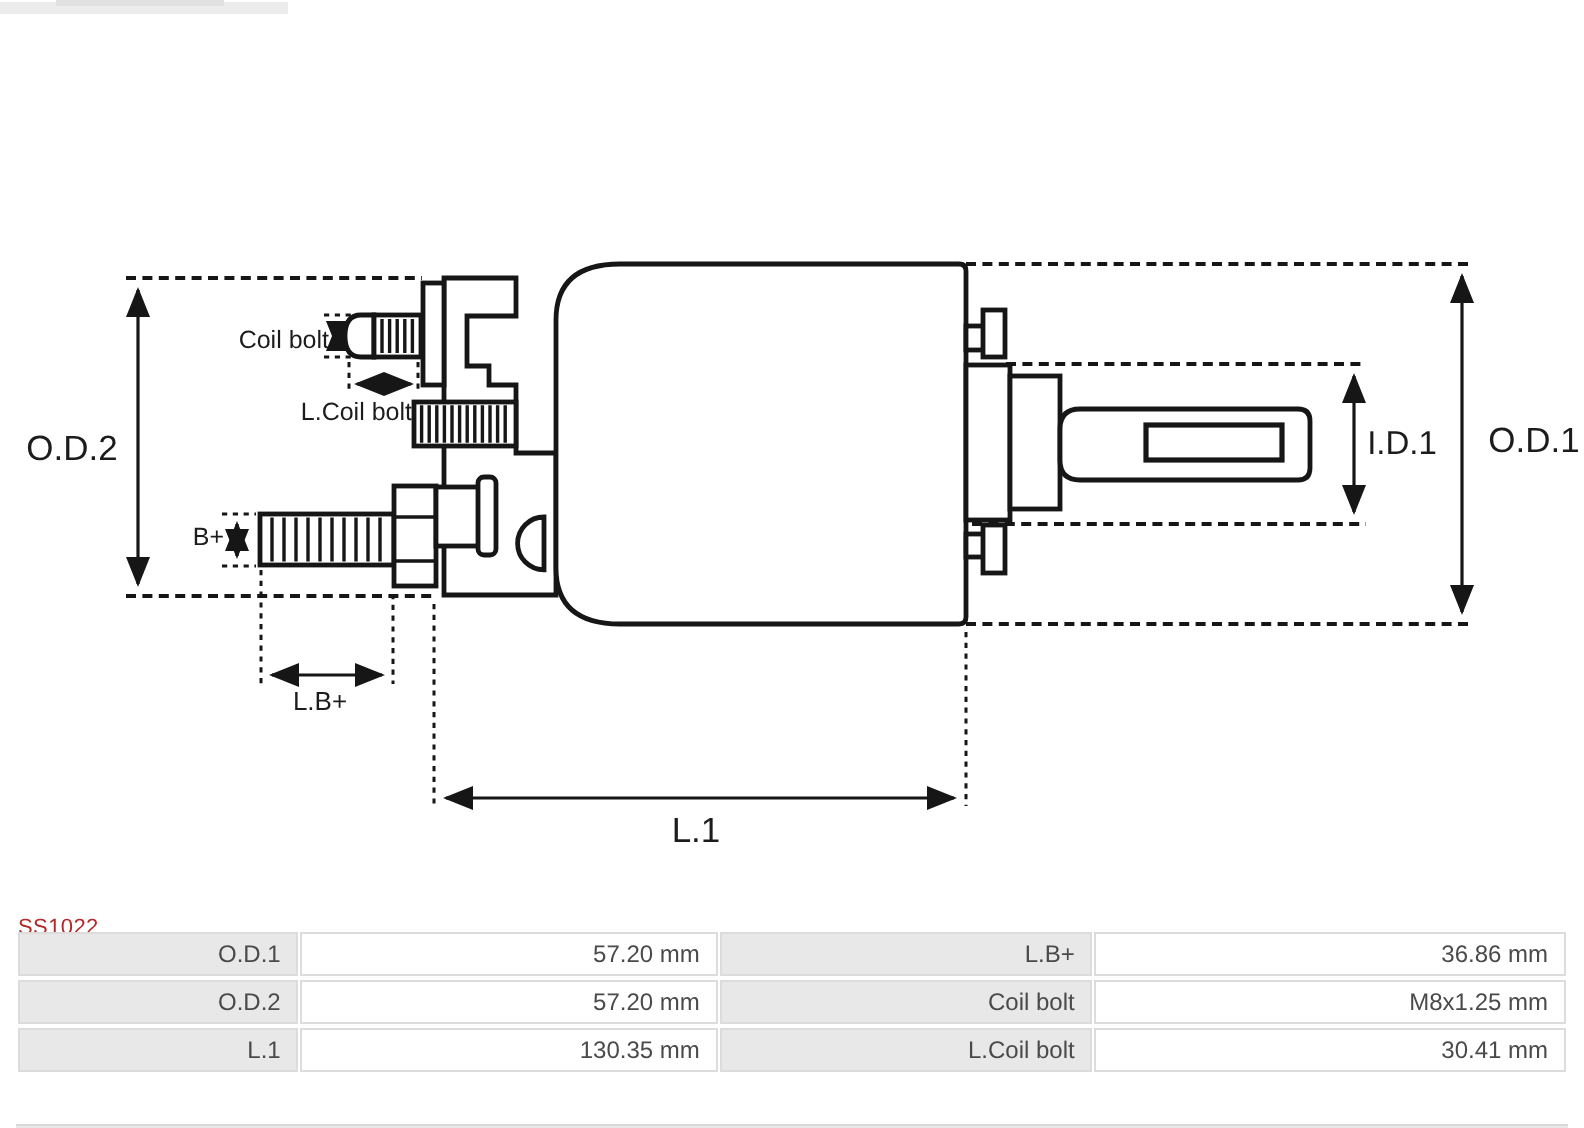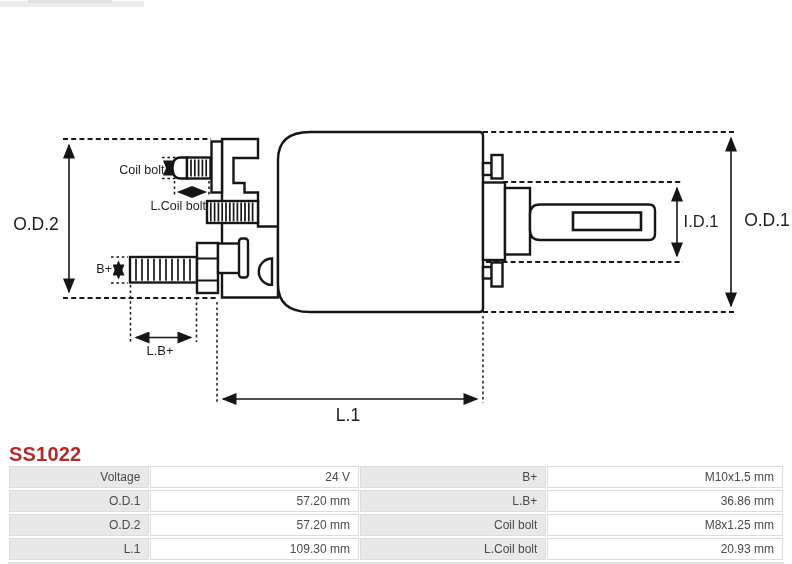--- a/index.html
+++ b/index.html
@@ -19,21 +19,21 @@
   text.dlabel{fill:#1c1c1c;}
   .fs-big{font-size:17.5px;}
   .fs-mid{font-size:16.5px;}
   .fs-small{font-size:12.5px;}
   .fs-lb{font-size:13px;}
   
   .wm1{position:absolute;left:0;top:1px;width:144px;height:6px;background:#ececec;}
   .wm2{position:absolute;left:28px;top:0;width:84px;height:3px;background:#e1e1e1;}
   
   .part-title{
-    position:absolute;left:9px;top:443px;font-size:20px;font-weight:700;
+    position:absolute;left:9px;top:458px;font-size:11px;font-weight:400;
     color:#b22a2a;letter-spacing:.2px;
   }
   
   table.spec{
     position:absolute;left:8px;top:464px;width:776px;
     border-collapse:separate;border-spacing:1px 2px;table-layout:fixed;
     font-size:12px;color:#4a4a4a;
   }
   table.spec td{
     border:1px solid #dcdcdc;background:#ffffff;text-align:right;
@@ -159,41 +159,35 @@
 
   <table class="spec">
     <colgroup>
       <col style="width:140px">
         <col style="width:208px">
         <col style="width:186px">
         <col style="width:235px">
     </colgroup>
     <tbody>
       <tr>
-        <td class="lbl">Voltage</td>
-        <td>24 V</td>
-        <td class="lbl">B+</td>
-        <td>M10x1.5 mm</td>
-      </tr>
-      <tr>
         <td class="lbl">O.D.1</td>
         <td>57.20 mm</td>
         <td class="lbl">L.B+</td>
         <td>36.86 mm</td>
       </tr>
       <tr>
         <td class="lbl">O.D.2</td>
         <td>57.20 mm</td>
         <td class="lbl">Coil bolt</td>
         <td>M8x1.25 mm</td>
       </tr>
       <tr>
         <td class="lbl">L.1</td>
-        <td>109.30 mm</td>
+        <td>130.35 mm</td>
         <td class="lbl">L.Coil bolt</td>
-        <td>20.93 mm</td>
+        <td>30.41 mm</td>
       </tr>
     </tbody>
   </table>
 
   <div class="bottom-sliver"></div>
 
 </div>
 
 </body></html>

